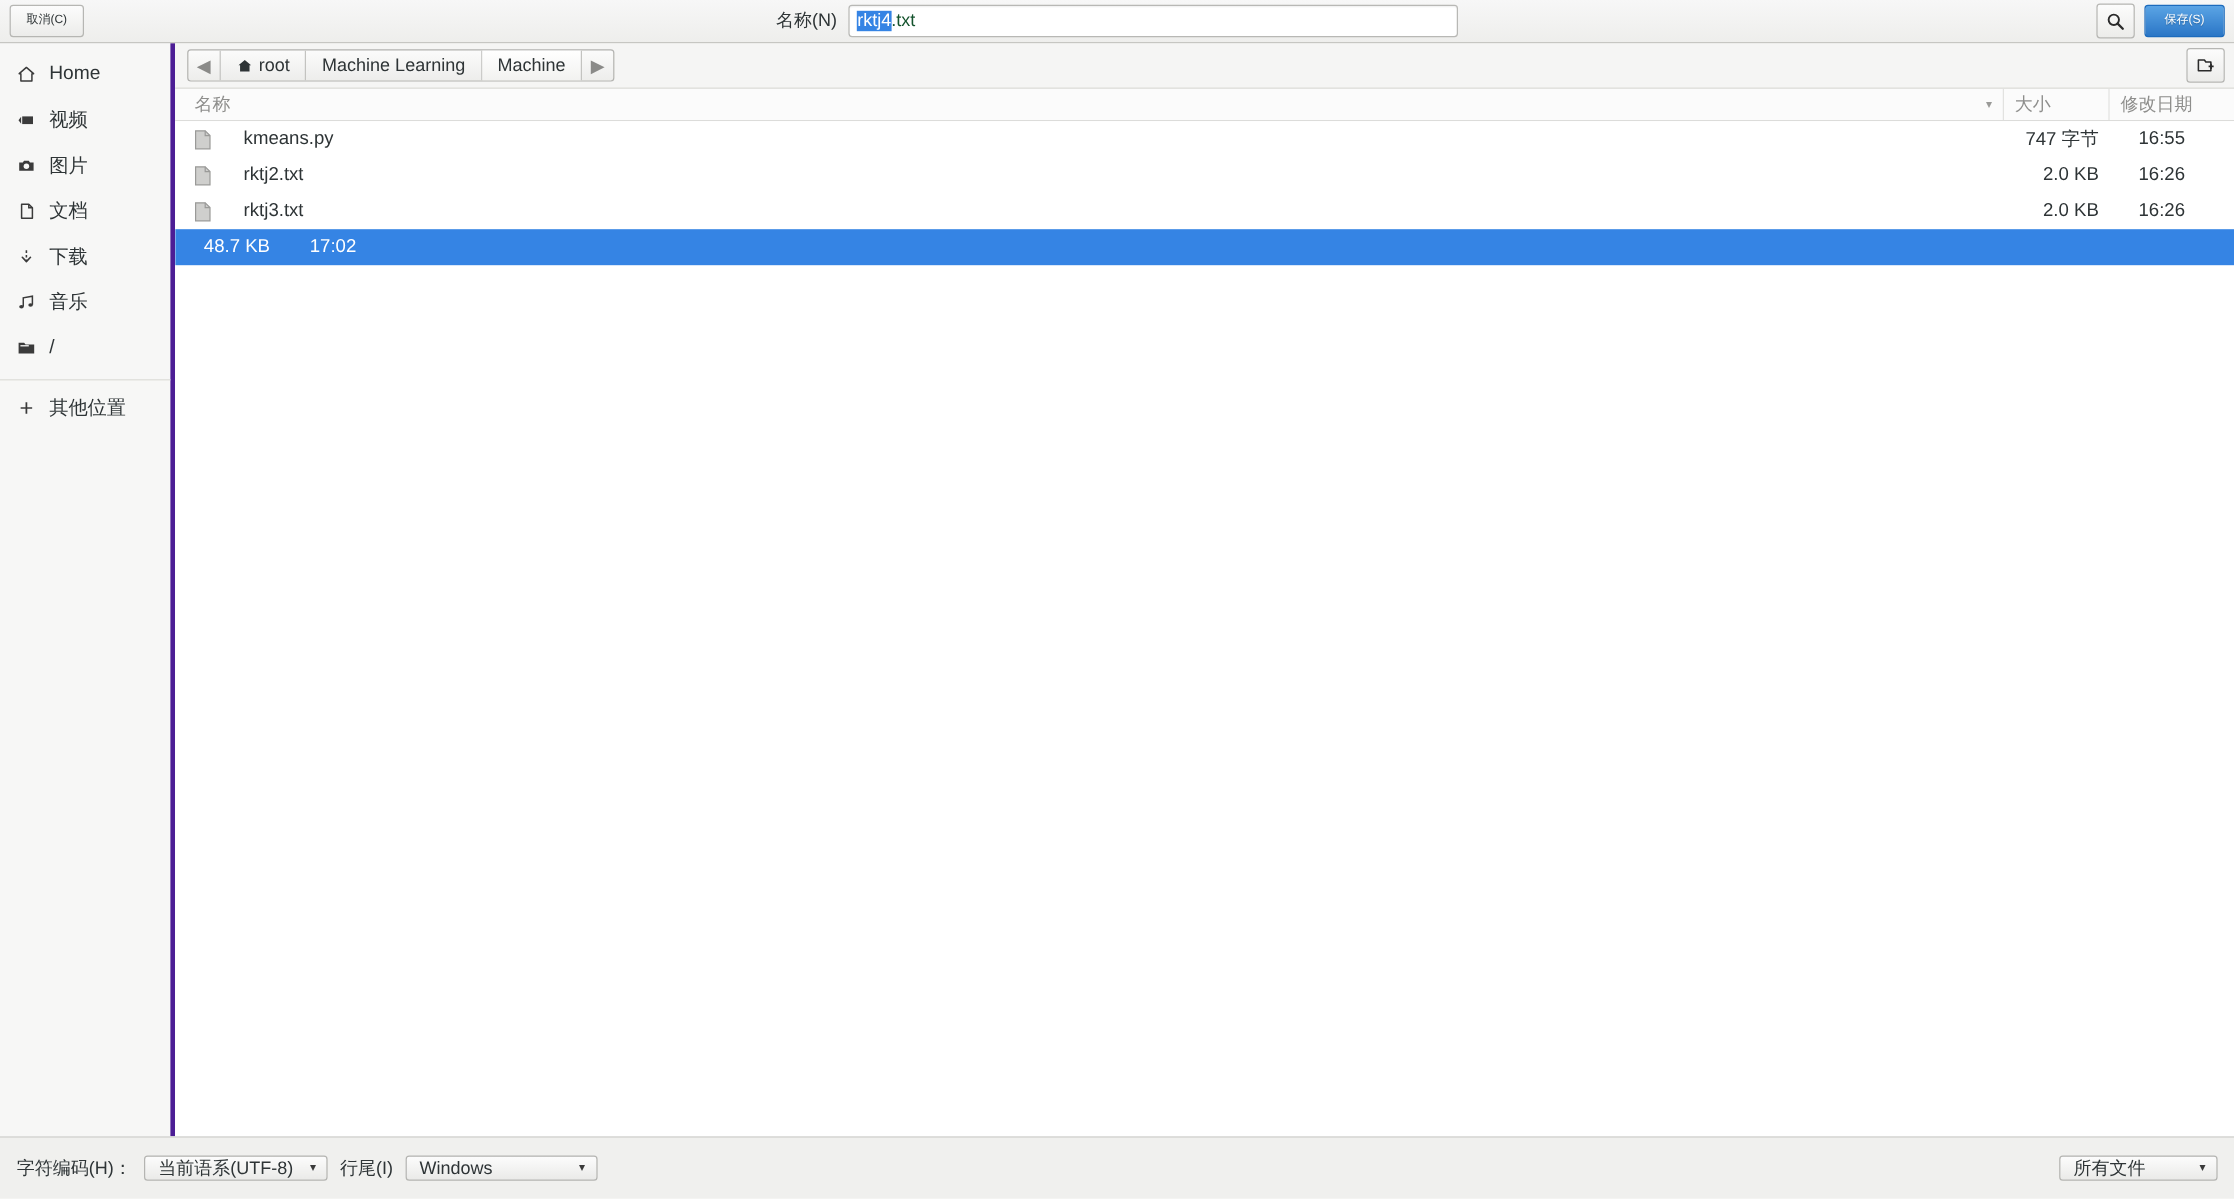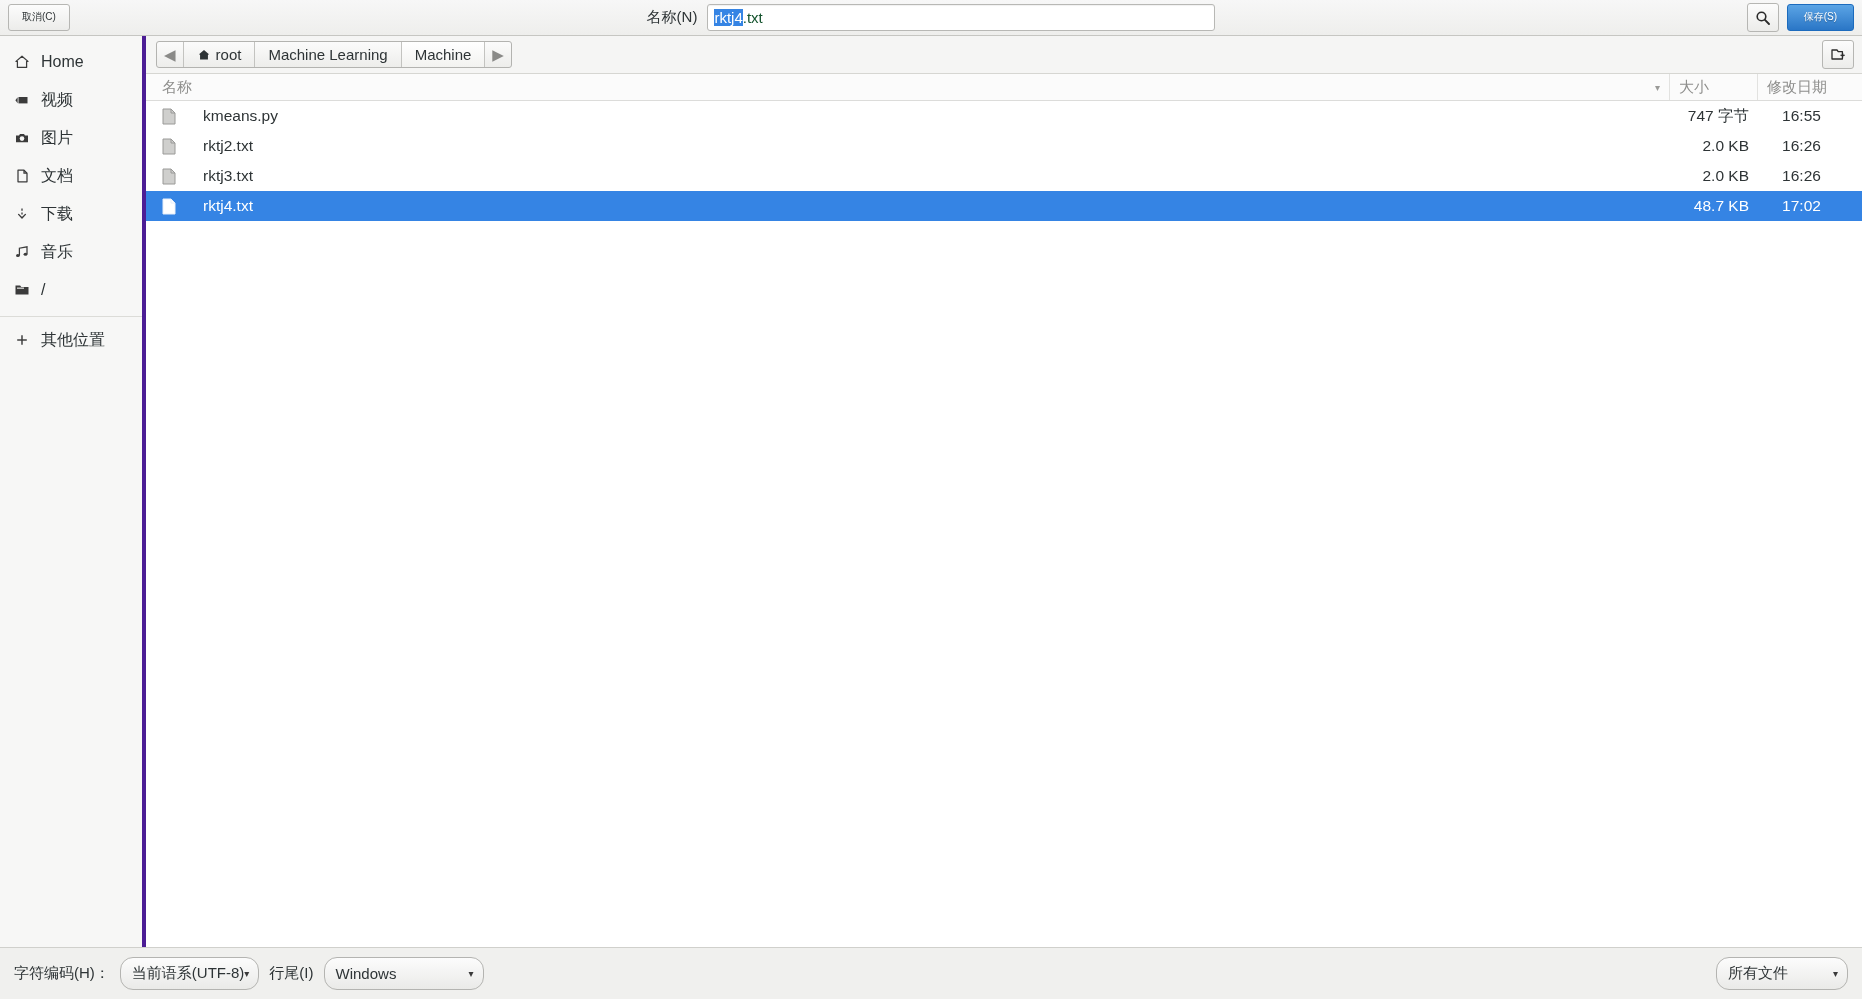--- a/index.html
+++ b/index.html
@@ -172,24 +172,25 @@
   .footer {
     height: 52px; min-height: 52px;
     background: #f0f0ee;
     border-top: 1px solid #d0d0cc;
     display: flex; align-items: center;
     padding: 0 14px;
     gap: 10px;
   }
   .foot-label { font-size: 15px; color: #2e3436; white-space: nowrap; }
   .combo {
-    height: 33px;
-    border: 1px solid #b4b4b1; border-radius: 13px;
+    height: 21px;
+    border: 1px solid #b4b4b1; border-radius: 3px;
     background: linear-gradient(to bottom, #fcfcfc 0%, #eaeae8 100%);
     display: flex; align-items: center; justify-content: space-between;
+    gap: 14px;
     padding: 0 9px 0 11px;
     font-size: 15px; color: #2e3436;
     cursor: pointer; white-space: nowrap;
   }
   .combo .caret { font-size: 10px; color: #3a3a3a; }
   .combo-lineend { min-width: 160px; }
   .combo-filter { min-width: 132px; }
   .foot-right { margin-left: auto; display: flex; align-items: center; }
 </style>
 </head>
@@ -373,27 +374,20 @@
               <svg class="file-icon" viewBox="0 0 14 17">
                 <path d="M1 1 h8 l4 4 v11 h-12 z" fill="#cfcfcd" stroke="#9a9a98" stroke-width="1"></path>
                 <path d="M9 1 v4 h4" fill="none" stroke="#9a9a98" stroke-width="1"></path>
               </svg>
               <span class="fname">rktj3.txt</span>
             </div>
             <div class="cell-size">2.0 KB</div>
             <div class="cell-date">16:26</div>
           </div>
           <div class="row selected">
-            <div class="cell-name">
-              <svg class="file-icon" viewBox="0 0 14 17">
-                <path d="M1 1 h8 l4 4 v11 h-12 z" fill="#ffffff" stroke="#e6eefa" stroke-width="1"></path>
-                <path d="M9 1 v4 h4" fill="none" stroke="#e6eefa" stroke-width="1"></path>
-              </svg>
-              <span class="fname">rktj4.txt</span>
-            </div>
             <div class="cell-size">48.7 KB</div>
             <div class="cell-date">17:02</div>
           </div>
         </div>
     </div>
   </div>
 
   <div class="footer">
     <span class="foot-label">字符编码(H)：</span>
     <div class="combo">

